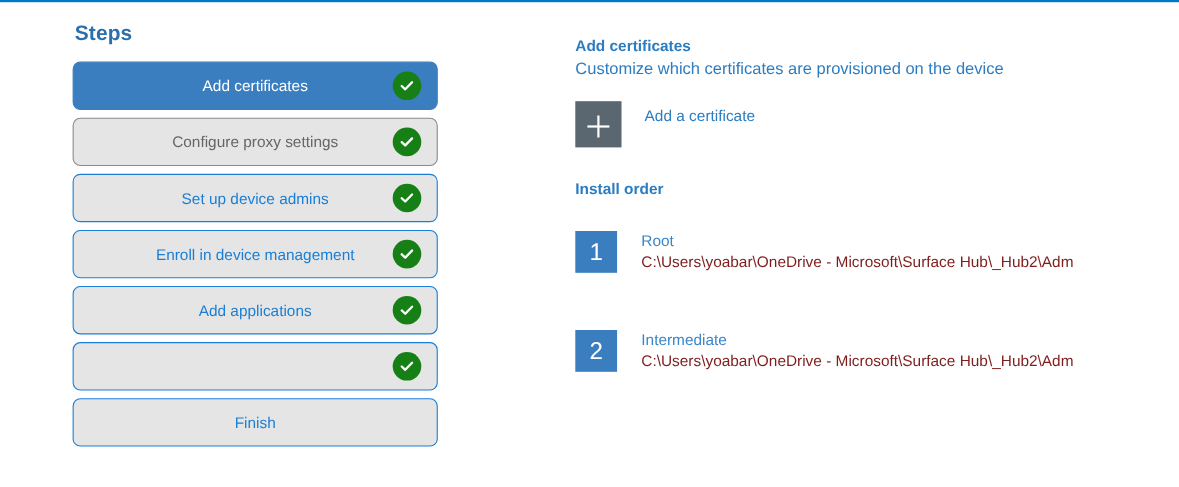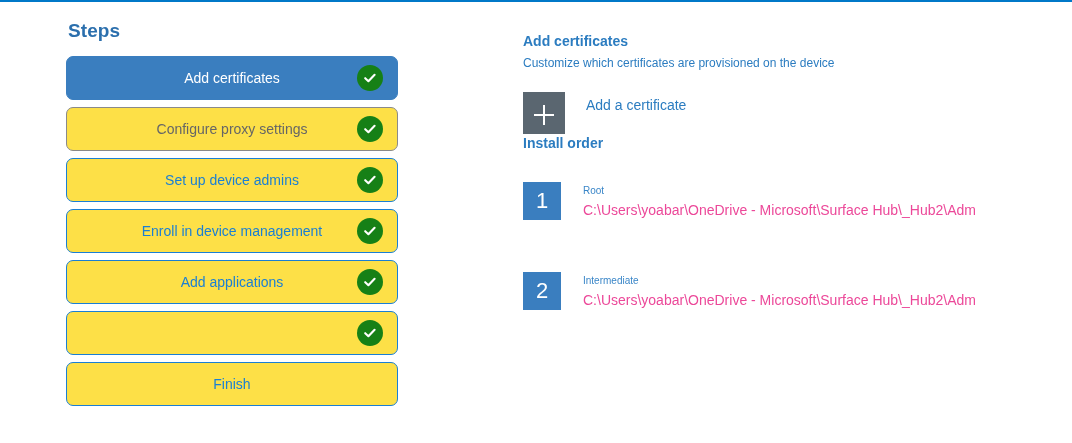--- a/index.html
+++ b/index.html
@@ -56,21 +56,21 @@
     flex-direction: column;
     gap: 7px;
   }
   .step-btn {
     position: relative;
     height: 44px;
     border-radius: 7px;
     display: flex;
     align-items: center;
     justify-content: center;
-    background: #fde047;
+    background: #e5e5e5;
     border: 1px solid #1a7fd4;
     font-size: 14px;
     color: #1a7fd4;
     cursor: pointer;
     user-select: none;
   }
   .step-btn.active {
     background: #3a7ebf;
     border-color: #3a7ebf;
     color: #ffffff;
@@ -105,21 +105,21 @@
     width: 500px;
   }
   .sec-head {
     font-size: 14px;
     font-weight: bold;
     color: #2b7cc0;
     line-height: 18px;
     margin: 0;
   }
   .sec-sub {
-    font-size: 12px;
+    font-size: 15px;
     color: #2b7cc0;
     line-height: 18px;
     margin: 4px 0 0 0;
     font-weight: normal;
   }
 
   .add-cert-row {
     display: flex;
     align-items: flex-start;
     margin-top: 20px;
@@ -156,20 +156,21 @@
   .add-cert-label {
     margin-left: 21px;
     font-size: 14px;
     color: #2b7cc0;
     line-height: 20px;
     padding-top: 3px;
     cursor: pointer;
   }
 
   .install-order {
+    margin-top: 28px;
   }
   .order-list {
     margin-top: 30px;
     display: flex;
     flex-direction: column;
     gap: 52px;
   }
   .order-item {
     display: flex;
     align-items: flex-start;
@@ -187,27 +188,27 @@
     flex: 0 0 auto;
     line-height: 1;
   }
   .order-text {
     margin-left: 22px;
     overflow: hidden;
     white-space: nowrap;
     width: 438px;
   }
   .order-name {
-    font-size: 10px;
+    font-size: 14px;
     color: #3a86c8;
     line-height: 18px;
   }
   .order-path {
     font-size: 14px;
-    color: #ec4899;
+    color: #7f1d1d;
     line-height: 20px;
     white-space: nowrap;
   }
 </style>
 </head>
 <body>
 
 <div class="top-rule"></div>
 
 <div class="page">

